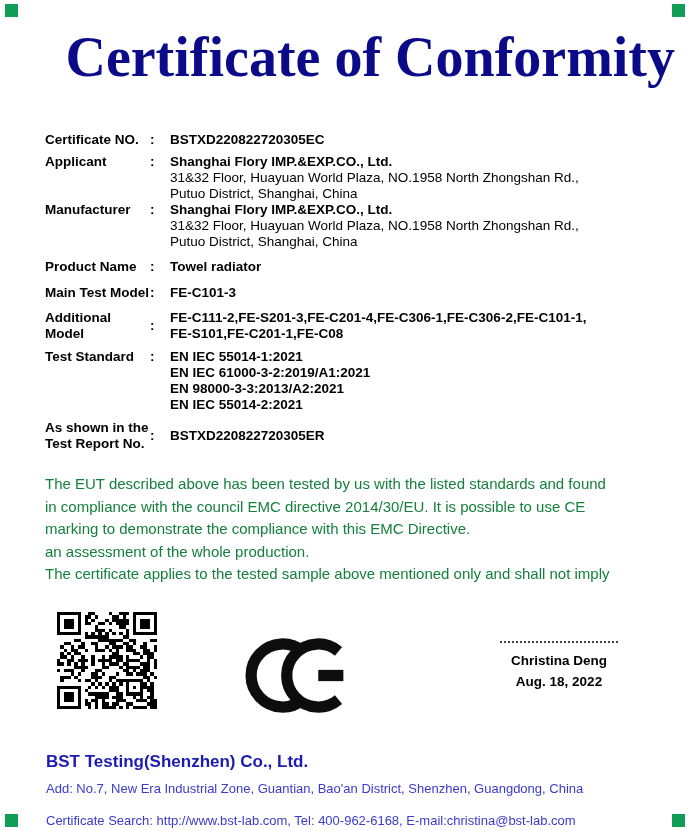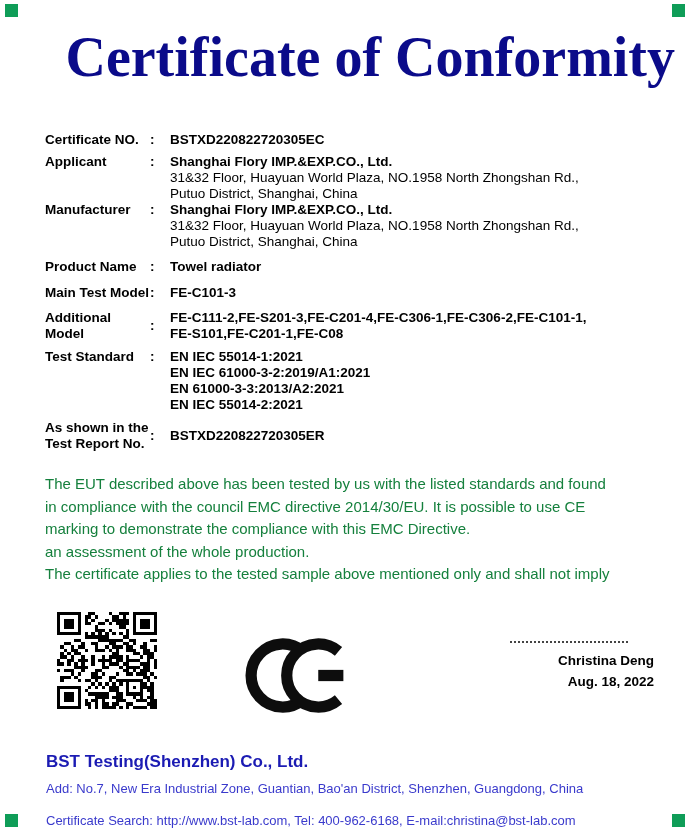--- a/index.html
+++ b/index.html
@@ -32,21 +32,21 @@
   .row:nth-child(5){margin-top:10px;}
   .row:nth-child(6){margin-top:9px;}
   .row:nth-child(7){margin-top:7px;}
   .row:nth-child(8){margin-top:7px;}
 
   .statement{margin:21px 42px 0 45px;font-size:15px;color:#15803d;}
   .statement div{line-height:22.5px;}
 
   .qr{position:absolute;left:57px;top:612px;width:100px;height:100px;}
   .ce{position:absolute;left:245px;top:638px;width:100px;height:75px;}
-  .sig{position:absolute;left:484px;top:641px;width:170px;text-align:right;}
+  .sig{position:absolute;left:474px;top:641px;width:170px;text-align:center;}
   .sig-line{width:118px;margin:0 auto 7px auto;border-top:2px dotted #444;height:0;}
   .sig div.sig-text{font-size:13.5px;font-weight:bold;line-height:21px;}
 
   .footer{position:absolute;left:46px;top:752px;width:610px;}
   .f-company{font-size:17px;font-weight:bold;color:var(--footer-company,#1b1bb3);line-height:20px;}
   .f-addr{margin-top:8px;font-size:13px;color:var(--footer-text,#3a3acc);line-height:18px;}
   .f-contact{margin-top:14px;font-size:13px;color:var(--footer-text,#3a3acc);line-height:18px;}
 </style>
 </head>
 <body>
@@ -106,21 +106,21 @@
           <div class="vline b">FE-C111-2,FE-S201-3,FE-C201-4,FE-C306-1,FE-C306-2,FE-C101-1,</div>
           <div class="vline b">FE-S101,FE-C201-1,FE-C08</div>
         </div>
       </div>
       <div class="row">
         <div class="label">Test Standard</div>
         <div class="colon">:</div>
         <div class="value">
           <div class="vline b">EN IEC 55014-1:2021</div>
           <div class="vline b">EN IEC 61000-3-2:2019/A1:2021</div>
-          <div class="vline b">EN 61000-3-3:2013/A2:2021</div>
+          <div class="vline b">EN 98000-3-3:2013/A2:2021</div>
           <div class="vline b">EN IEC 55014-2:2021</div>
         </div>
       </div>
       <div class="row vcenter">
         <div class="label">As shown in the
 Test Report No.</div>
         <div class="colon">:</div>
         <div class="value">
           <div class="vline b">BSTXD220822720305ER</div>
         </div>

